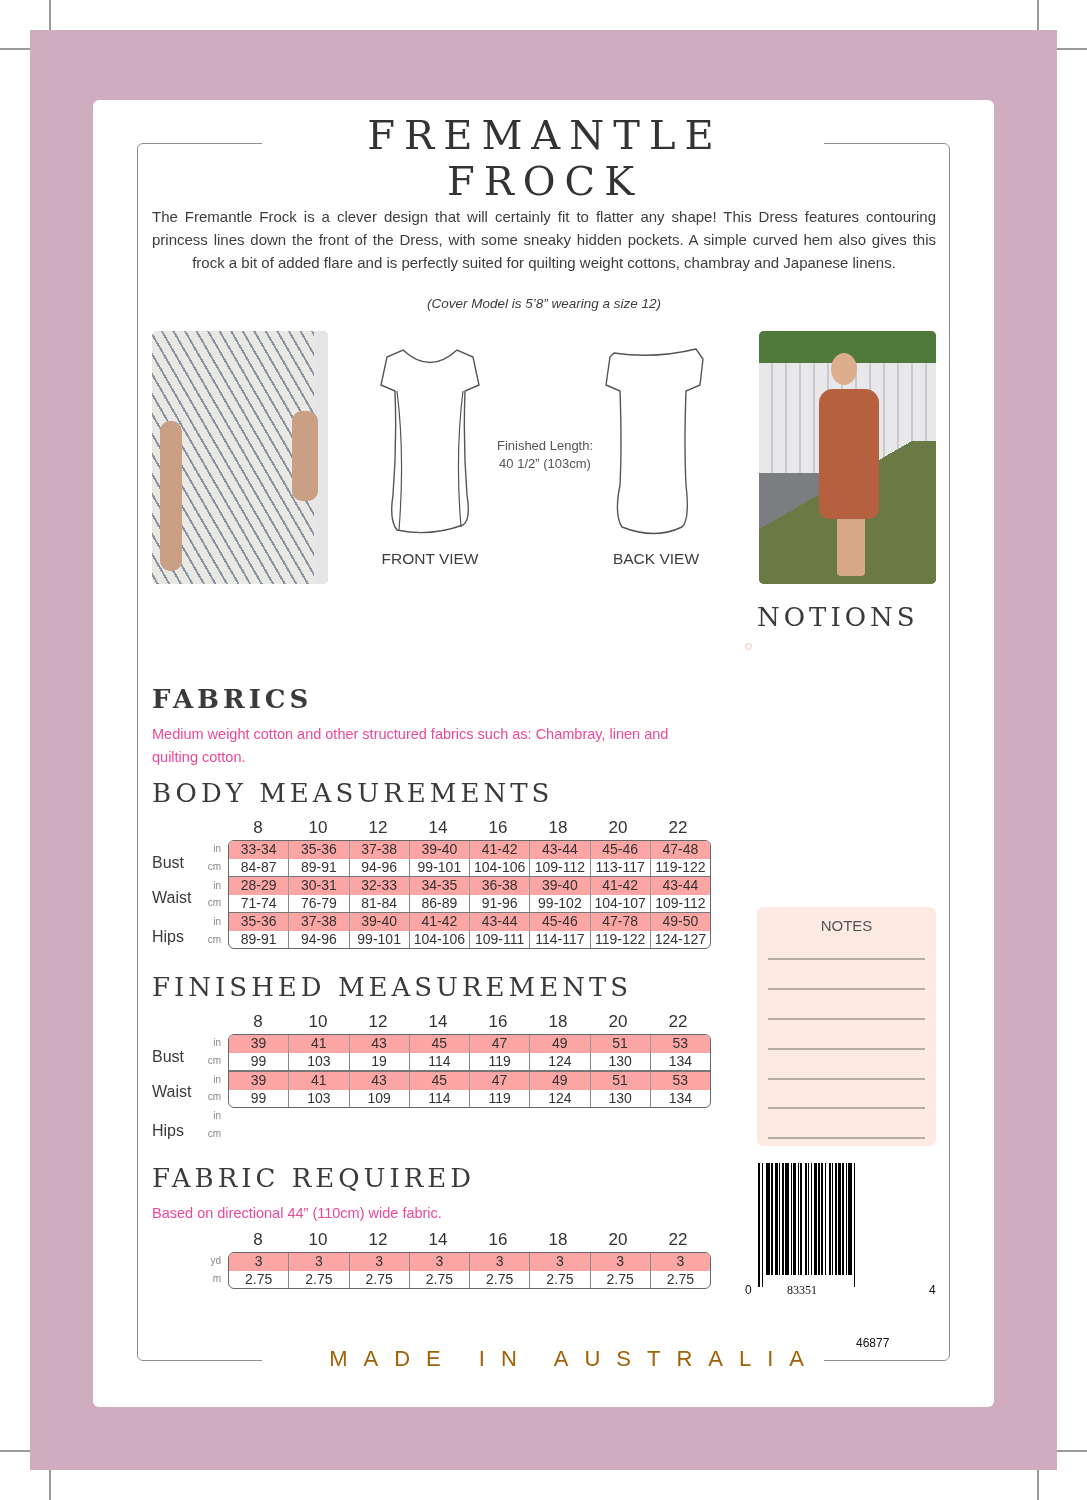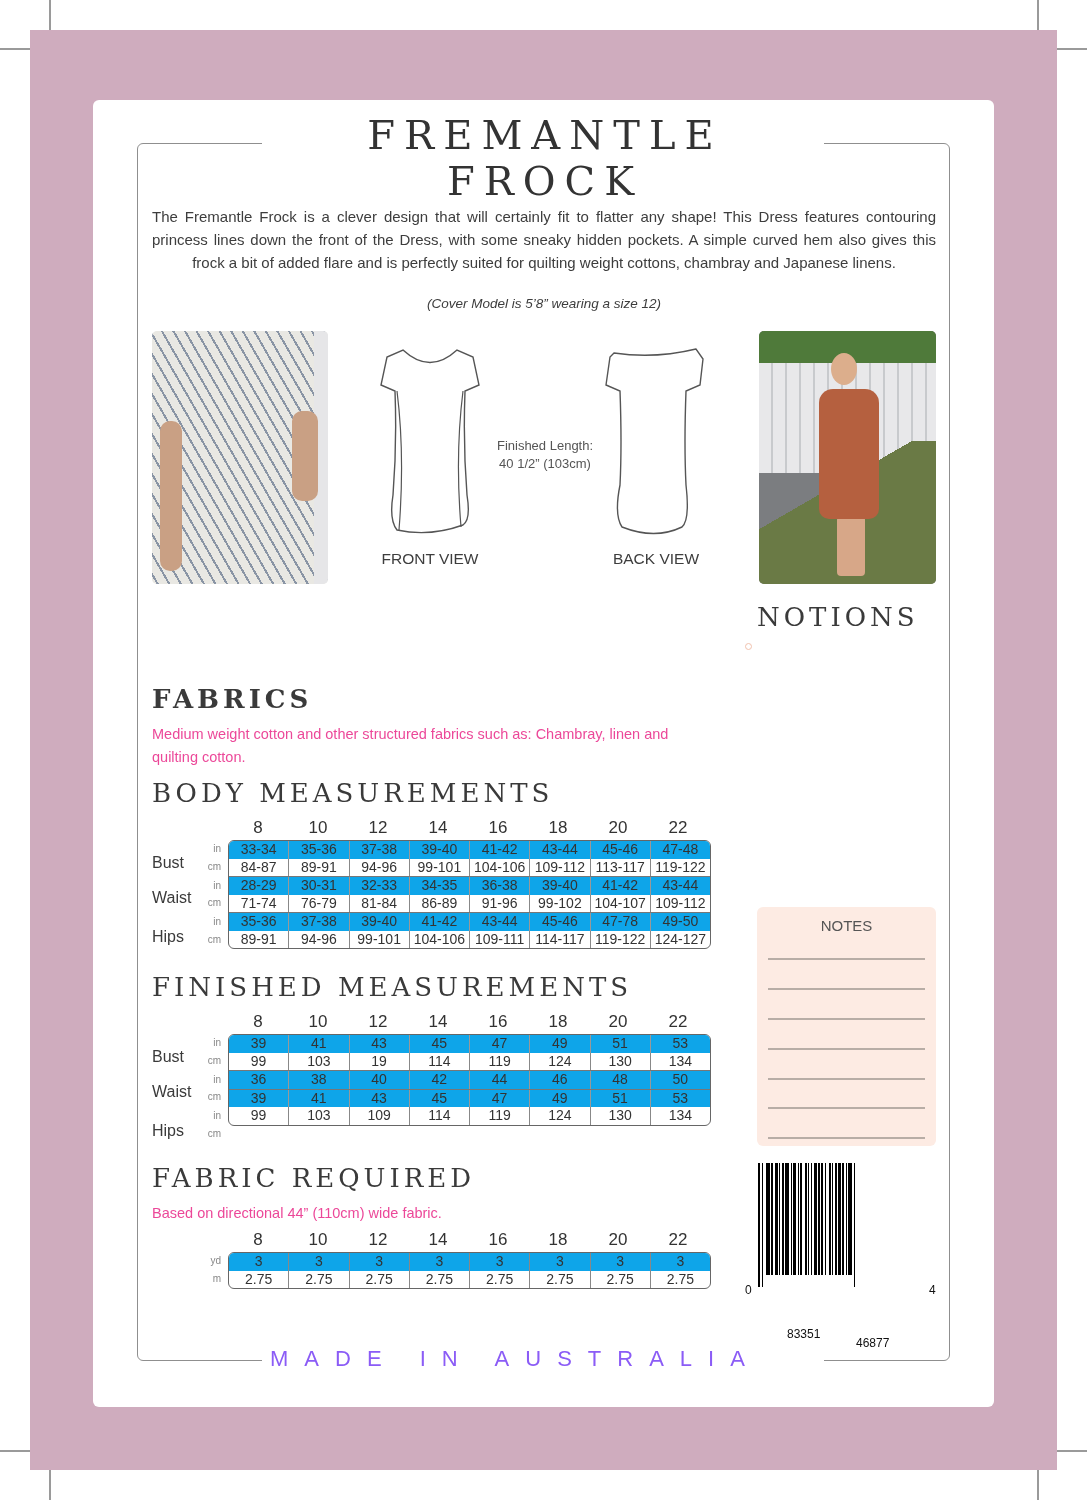--- a/index.html
+++ b/index.html
@@ -57,31 +57,31 @@
 
   .barcode { position: absolute; left: 758px; top: 1163px; width: 170px; height: 112px; display: flex; align-items: flex-start; }
   .barcode span { display: block; background: #000; height: 112px; }
   .barcode-digits { position: absolute; font-size: 12px; color: #111; }
 
   
   .size-head { position: absolute; left: 228px; width: 480px; display: flex; }
   .size-head span { flex: 1; text-align: center; font-size: 17px; color: #333; }
   .tbl { position: absolute; left: 228px; width: 483px; border: 1.5px solid #666; border-radius: 6px; overflow: hidden; background: #fff; }
   .tbl .row { display: flex; height: 17.5px; }
-  .tbl .row.in { background: #0ea5e9; }
+  .tbl .row.in { background: #fca5a5; }
   .tbl .row span { flex: 1; text-align: center; font-size: 14px; line-height: 17.5px; color: #333; border-left: 1px solid #888; white-space: nowrap; }
   .tbl .row span:first-child { border-left: none; }
   .tbl .grp + .grp { border-top: 1.5px solid #777; }
   .tbl .grp .row.in span { border-left-color: #999; }
 
   .row-label { position: absolute; font-size: 16px; color: #3a3a3a; }
   .unit-label { position: absolute; font-size: 10px; color: #888; text-align: right; width: 22px; }
 
-  .footer { position: absolute; left: 270px; top: 1346px; width: 550px; text-align: left;
-    font-size: 22px; letter-spacing: 16px; color: #8b5cf6; font-weight: normal; }
+  .footer { position: absolute; left: 270px; top: 1346px; width: 550px; text-align: right;
+    font-size: 22px; letter-spacing: 16px; color: #a16207; font-weight: normal; }
 </style>
 </head>
 <body>
 
 <div class="crop" style="left:49px;top:0;width:1.5px;height:33px;"></div>
 <div class="crop" style="left:0;top:48px;width:33px;height:1.5px;"></div>
 <div class="crop" style="left:1037px;top:0;width:1.5px;height:33px;"></div>
 <div class="crop" style="left:1054px;top:48px;width:33px;height:1.5px;"></div>
 <div class="crop" style="left:49px;top:1467px;width:1.5px;height:33px;"></div>
 <div class="crop" style="left:0;top:1450px;width:33px;height:1.5px;"></div>
@@ -250,30 +250,20 @@
         <span>103</span>
         <span>19</span>
         <span>114</span>
         <span>119</span>
         <span>124</span>
         <span>130</span>
         <span>134</span>
       </div>
     </div>
     <div class="grp">
-      <div class="row in">
-        <span>36</span>
-        <span>38</span>
-        <span>40</span>
-        <span>42</span>
-        <span>44</span>
-        <span>46</span>
-        <span>48</span>
-        <span>50</span>
-      </div>
     </div>
     <div class="grp">
       <div class="row in">
         <span>39</span>
         <span>41</span>
         <span>43</span>
         <span>45</span>
         <span>47</span>
         <span>49</span>
         <span>51</span>
@@ -388,21 +378,21 @@
     <span style="width: 2px; background: rgb(0, 0, 0);"></span>
     <span style="width: 2px; background: rgb(255, 255, 255);"></span>
     <span style="width: 1px; background: rgb(0, 0, 0);"></span>
     <span style="width: 1px; background: rgb(255, 255, 255);"></span>
     <span style="width: 4px; background: rgb(0, 0, 0);"></span>
     <span style="width: 2px; background: rgb(255, 255, 255);"></span>
     <span style="width: 1px; background: rgb(0, 0, 0); height: 124px;"></span>
     <span style="width: 2px; background: rgb(255, 255, 255);"></span>
   </div>
 <div class="barcode-digits" style="left:745px;top:1283px;">0</div>
-<div class="barcode-digits" style="left:787px;top:1327px;">83351</div>
+<div class="barcode-digits" style="left:787px;top:1283px;font-family:Liberation Serif, serif;">83351</div>
 <div class="barcode-digits" style="left:856px;top:1336px;">46877</div>
 <div class="barcode-digits" style="left:929px;top:1283px;">4</div>
 
 <div class="footer">MADE IN AUSTRALIA</div>
 
 <div class="unit-label" style="left: 199px; top: 843px;">in</div>
 <div class="unit-label" style="left: 199px; top: 860.5px;">cm</div>
 <div class="unit-label" style="left: 199px; top: 879.5px;">in</div>
 <div class="unit-label" style="left: 199px; top: 897px;">cm</div>
 <div class="unit-label" style="left: 199px; top: 916px;">in</div>

